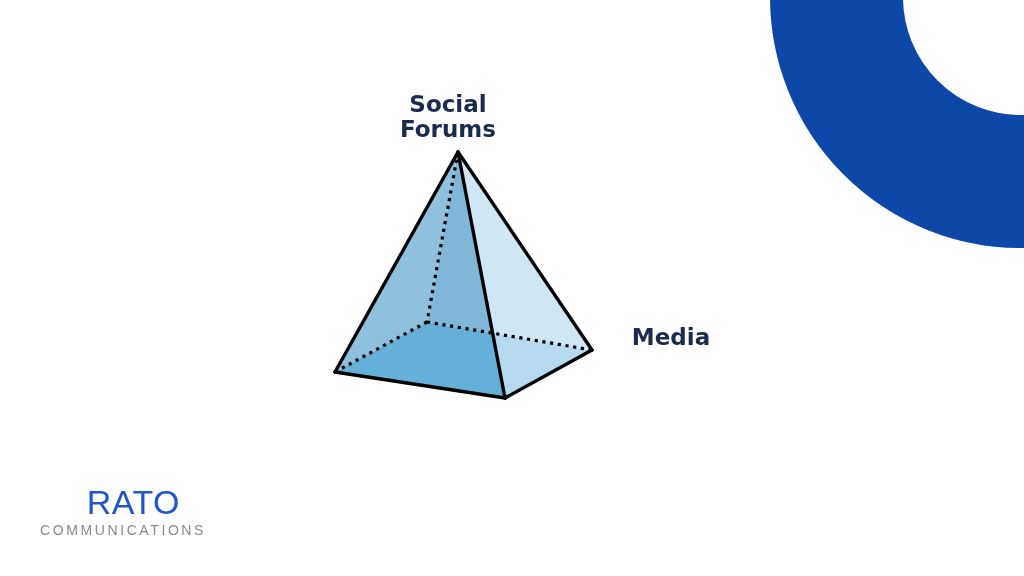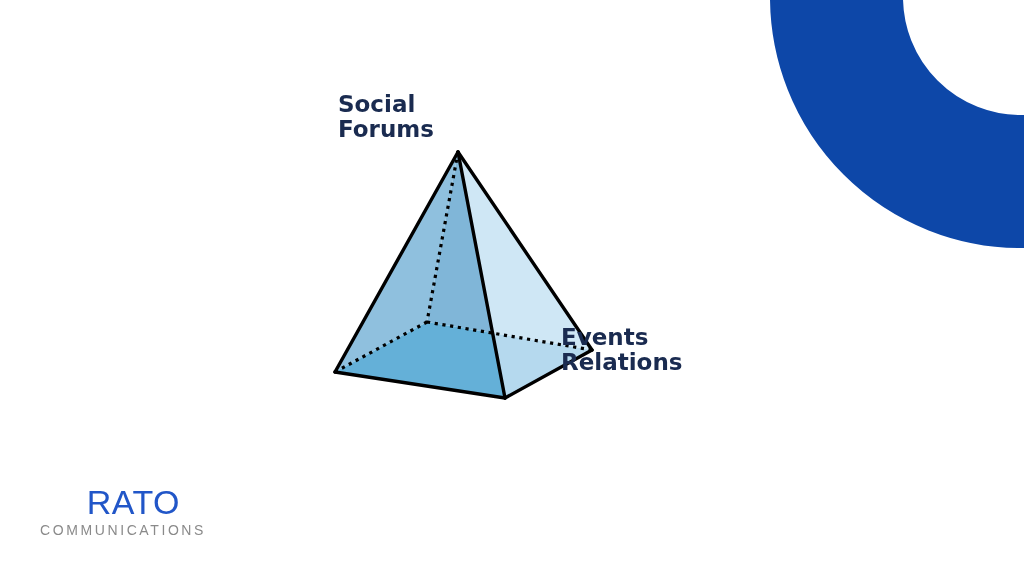--- a/index.html
+++ b/index.html
@@ -17,20 +17,21 @@
     height: 576px;
   }
   .layer {
     position: absolute;
     left: 0;
     top: 0;
   }
   .diagram-label {
     position: absolute;
     width: 220px;
+    text-align: center;
     font-weight: 700;
     font-size: 23px;
     line-height: 25px;
     color: var(--label-navy, #1a2b50);
     letter-spacing: 0px;
   }
   .diagram-label span { display: block; }
   .label-top    { left: 338px; top: 92px;  }
   .label-left   { left: 135px; top: 347px; }
   .label-right  { left: 561px; top: 325px; }
@@ -92,22 +93,21 @@
     </g>
   </svg>
 
   <div class="diagram-label label-top">
     <span>Social</span>
     <span>Forums</span>
   </div>
 
 
   <div class="diagram-label label-right">
-    <span>Events</span>
-    <span>Relations</span>
+    <span>Media</span>
   </div>
 
 
   <div class="logo">
     <div class="logo-wordmark">RATO</div>
     <div class="logo-subtitle">COMMUNICATIONS</div>
   </div>
 
 </div>
 

